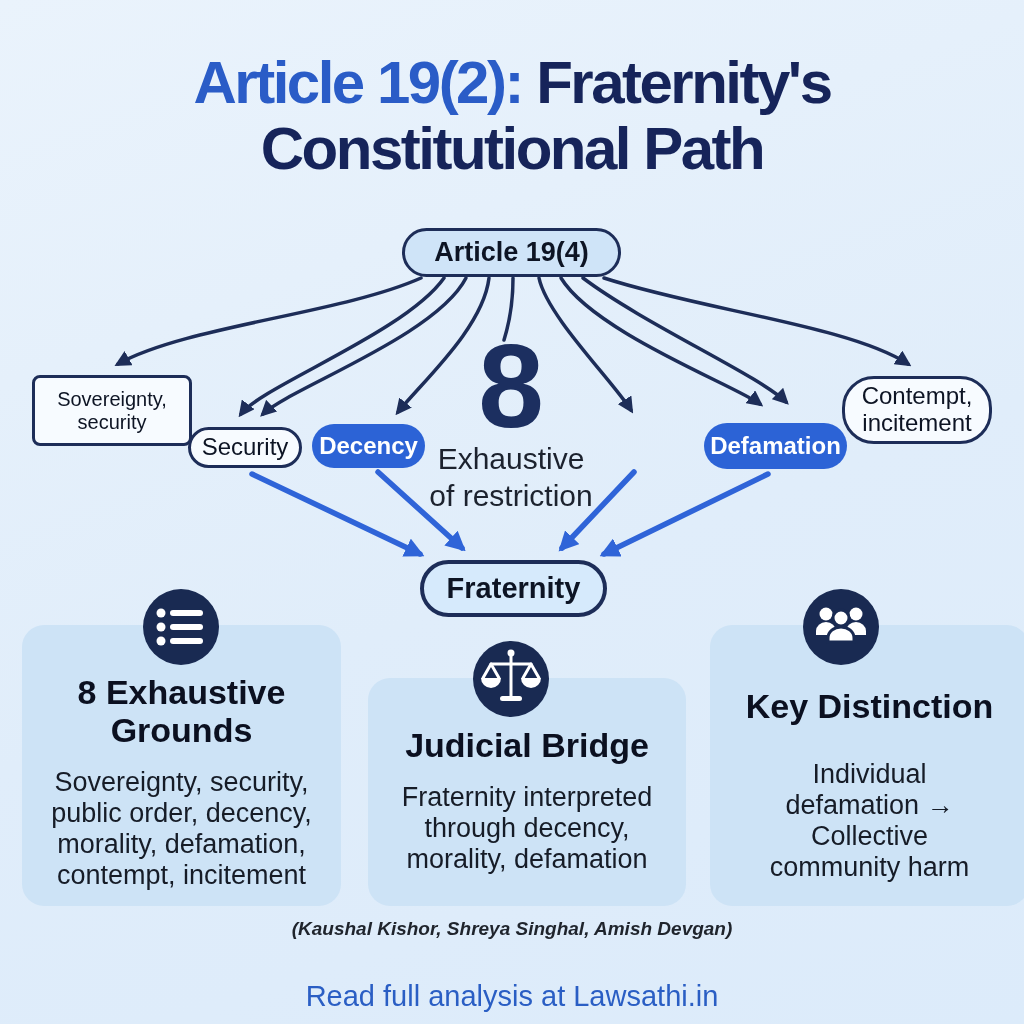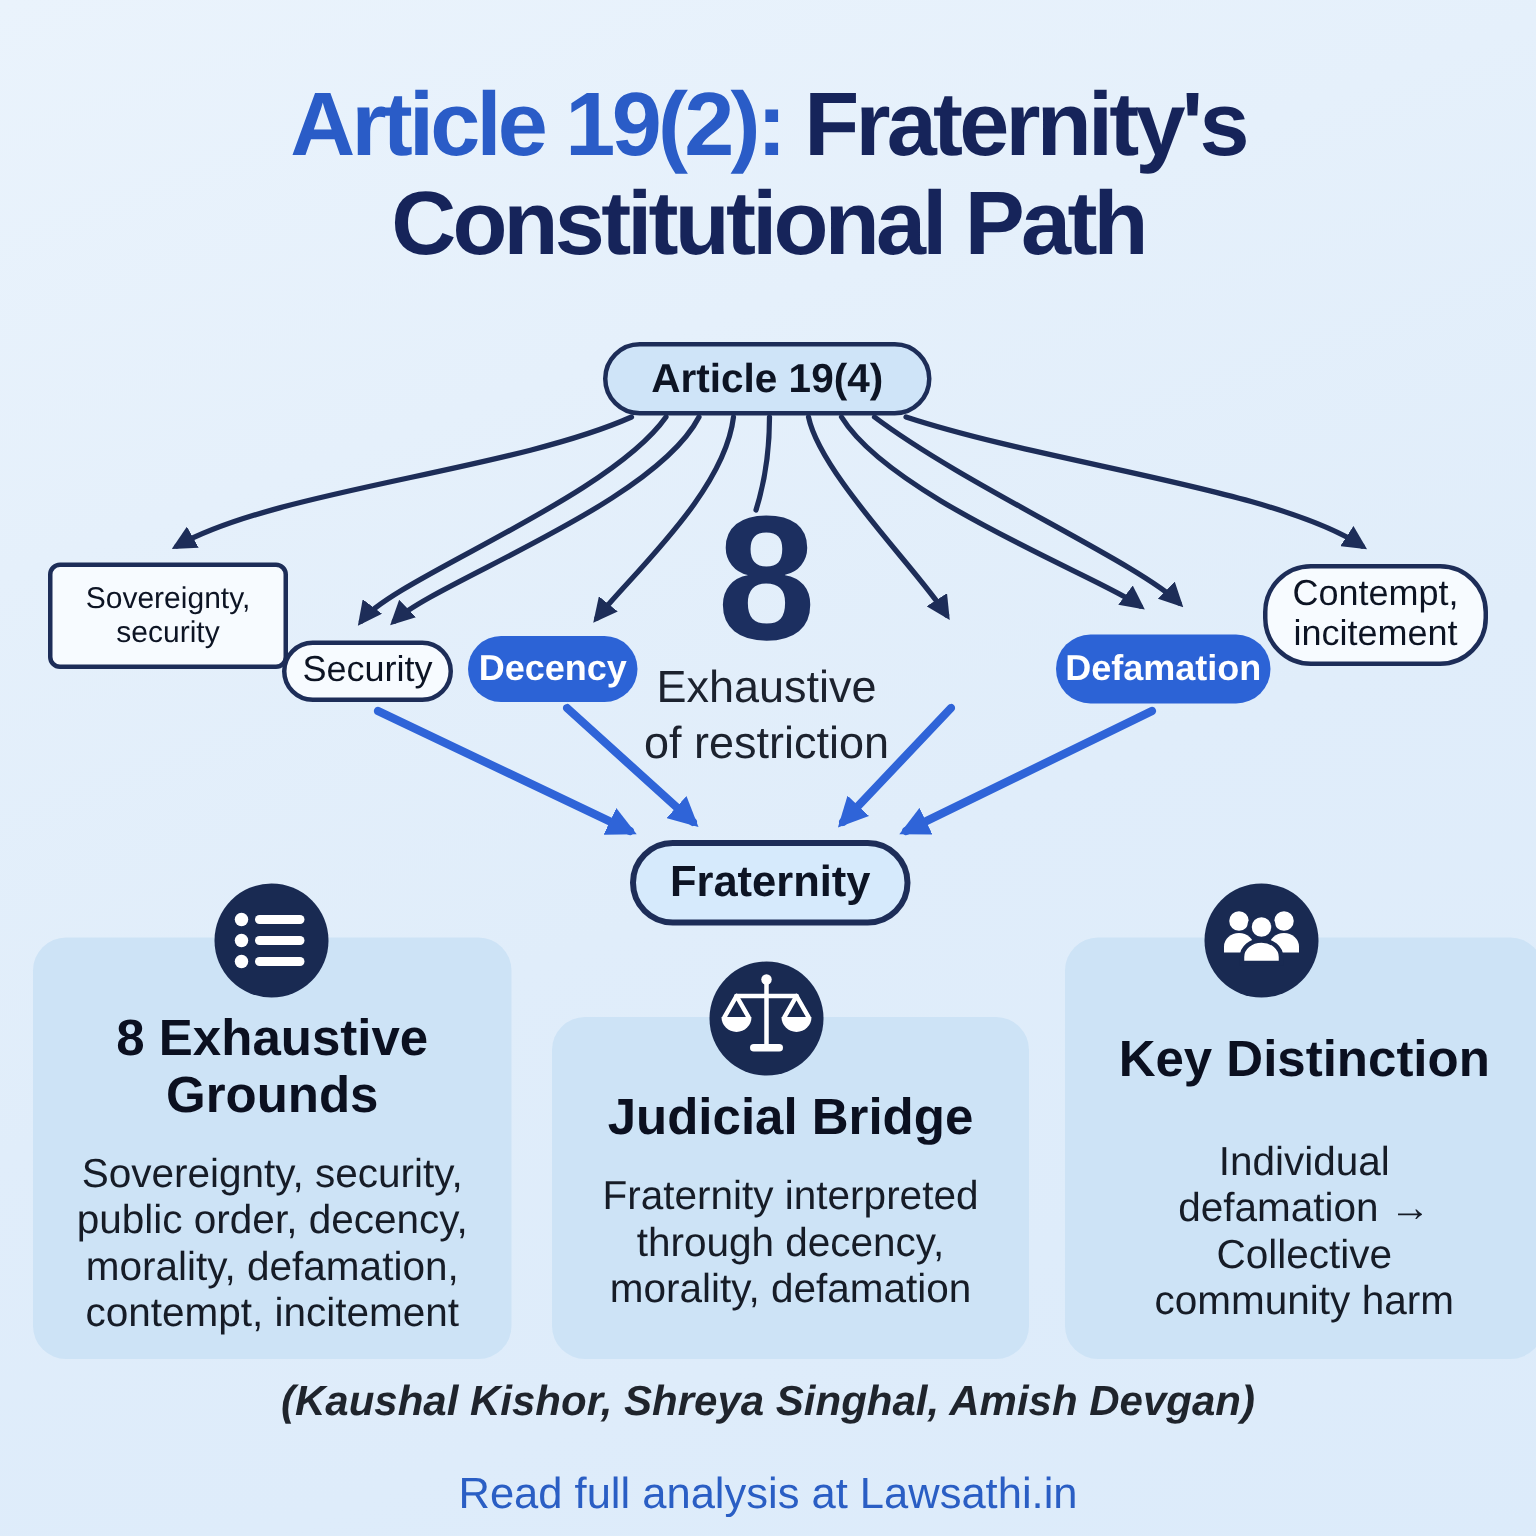--- a/index.html
+++ b/index.html
@@ -55,21 +55,21 @@
   .card-body{font-size:27px;color:#161c27;line-height:31px;margin-top:18px;}
   .card3 .card-title{margin-top:14px;}
   .card3 .card-body{margin-top:34px;}
   .icon-badge{width:80px;height:80px;}
   .ib1{left:141px;top:587px;}
   .ib2{left:471px;top:639px;}
   .ib3{left:801px;top:587px;}
 
   
   .cases{top:918px;left:0;width:1024px;text-align:center;
-    font-size:28px;font-style:italic;font-weight:600;color:#1f242c;}
+    font-size:19px;font-style:italic;font-weight:600;color:#1f242c;}
   .link{top:980px;left:0;width:1024px;text-align:center;
     font-size:29px;color:#2a5ec4;font-weight:500;text-decoration:none;display:block;}
 </style>
 </head>
 <body>
 
 <div id="canvas">
 
   <svg class="abs" width="1024" height="1024" viewBox="0 0 1024 1024" style="left:0;top:0;">
     <defs>

